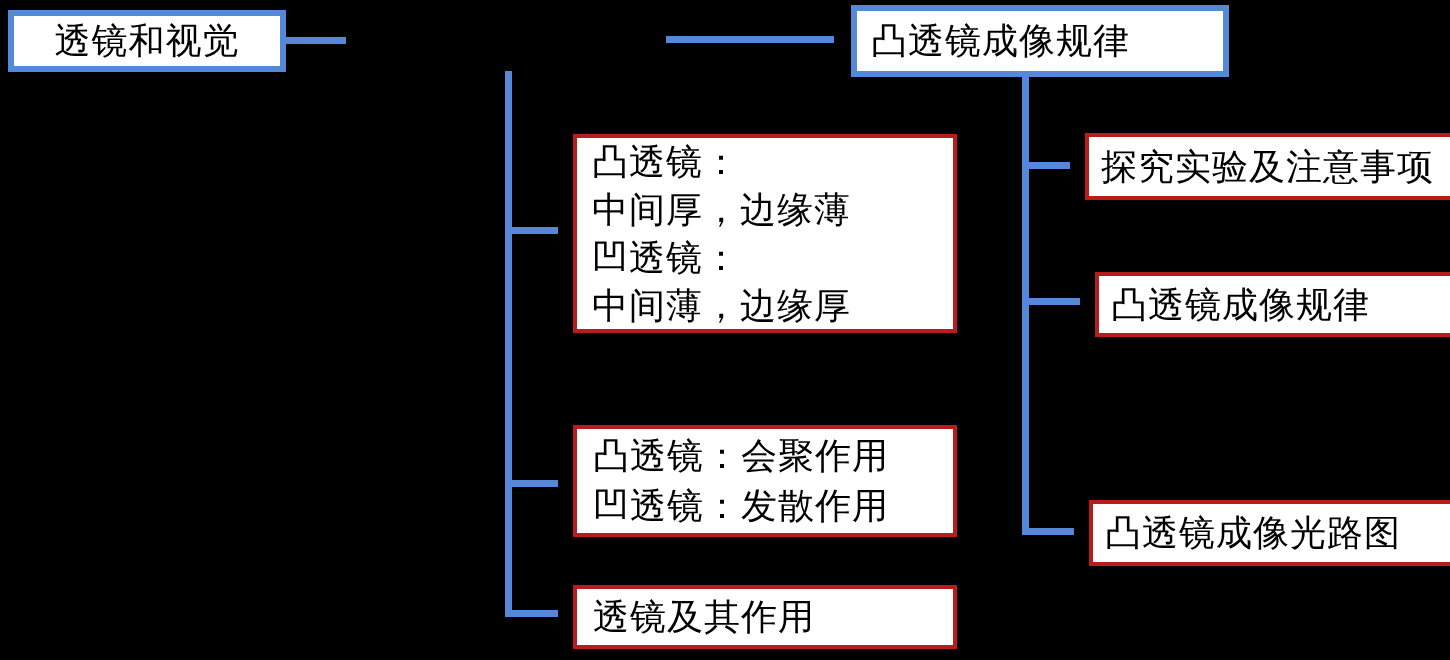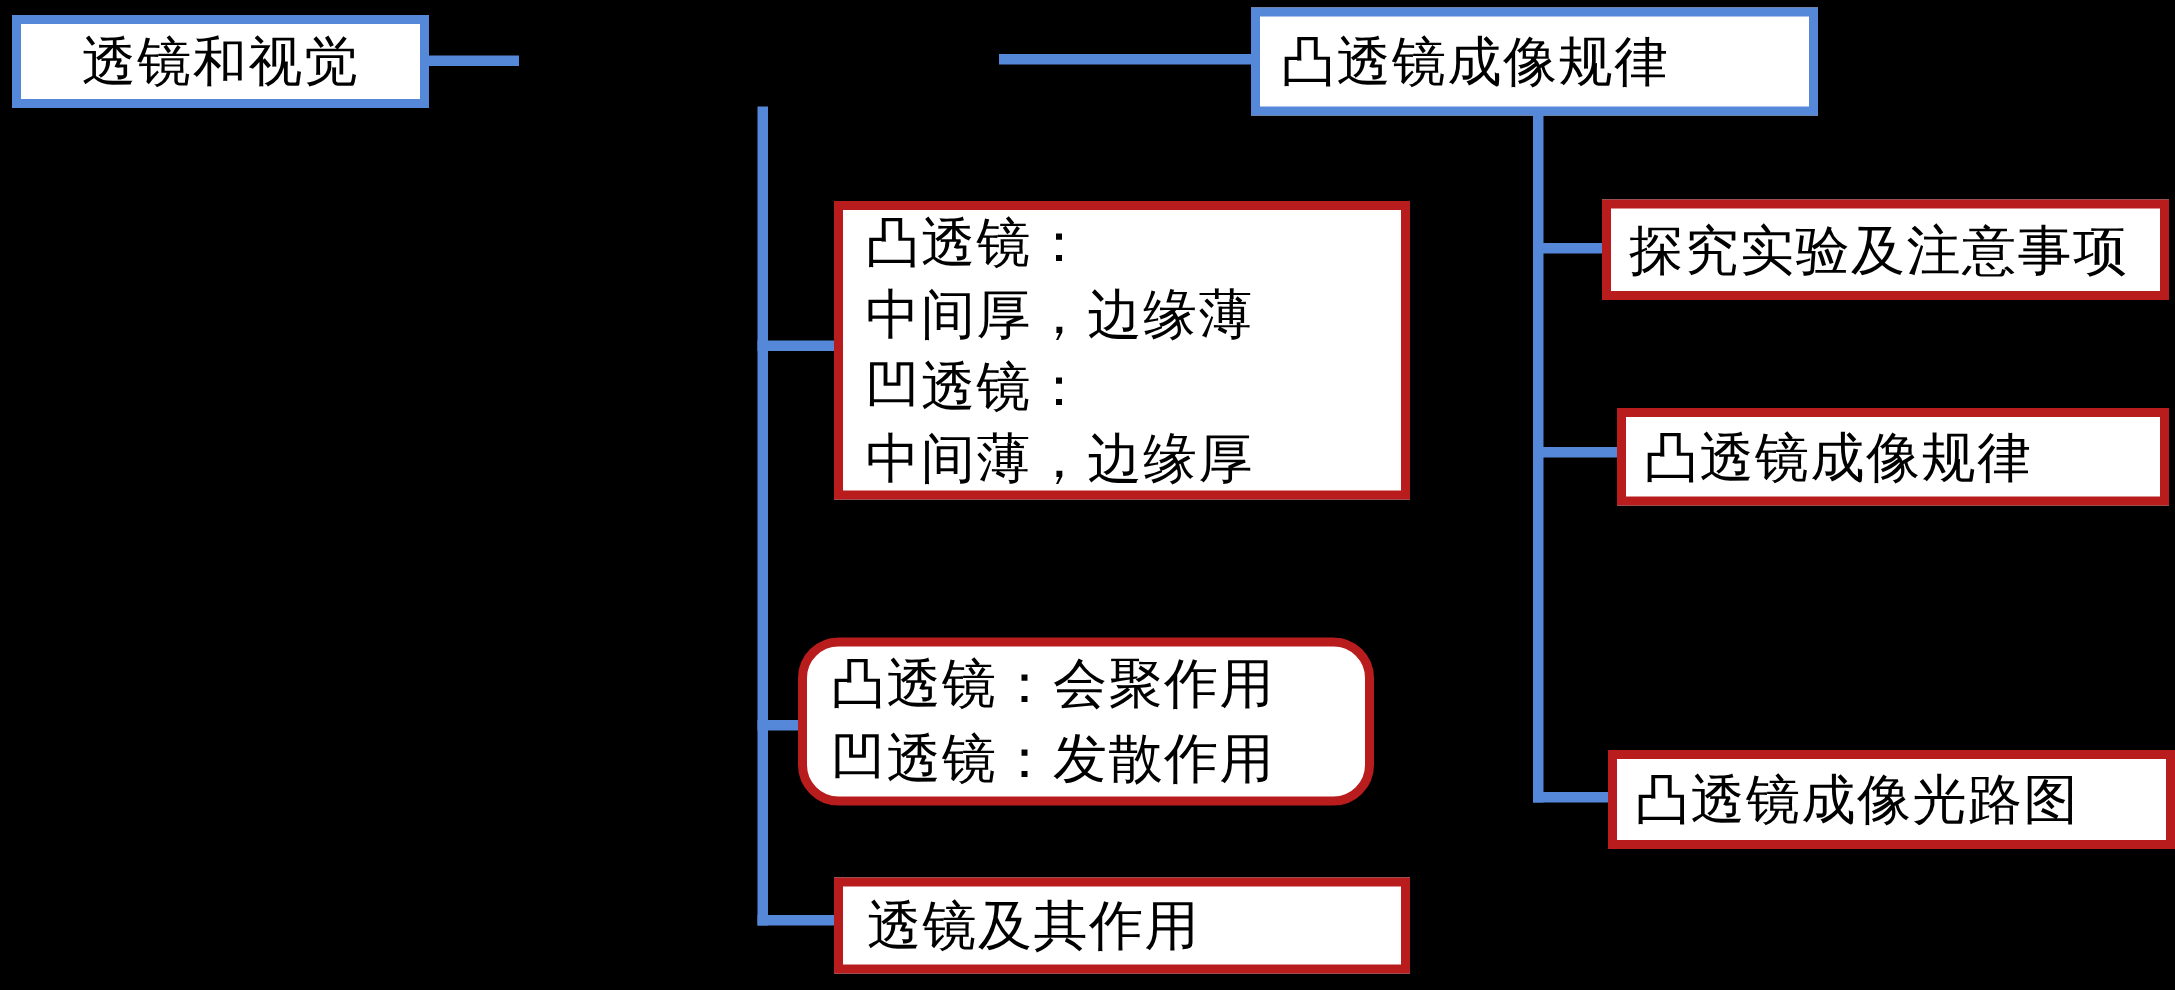--- a/index.html
+++ b/index.html
@@ -23,44 +23,44 @@
     color: #000000;
     font-size: 36px;
     line-height: 48px;
     display: flex;
     flex-direction: column;
     justify-content: center;
     white-space: pre-line;
     letter-spacing: 1px;
   }
   .node.blue   { border: 6px solid #5588d8; }
-  .node.orange { border: 6px solid #b91c1c; }
+  .node.orange { border: 4px solid #b91c1c; }
   .node.center { align-items: center; text-align: center; }
-  .node.left   { align-items: flex-start; text-align: left; }
+  .node.left   { align-items: flex-start; text-align: left; margin-left: 17px; }
   .line {
     position: absolute;
     background: #5588d8;
   }
 
   
   .n-root-1 { left: 8px;   top: 10px; width: 278px; height: 62px; }
   .n-root-2 { left: 346px; top: 8px;  width: 320px; height: 64px; }
   .n-root-3 { left: 834px; top: 5px;  width: 378px; height: 72px; padding-left: 14px; }
 
   
   .c-root-12 { left: 286px; top: 37px; width: 60px;  height: 7px; }
   .c-root-23 { left: 666px; top: 36px; width: 168px; height: 7px; }
 
   
   .v-mid     { left: 505px; top: 71px;  width: 7px;  height: 546px; }
   .b-mid-1   { left: 505px; top: 227px; width: 53px; height: 7px; }
   .b-mid-2   { left: 505px; top: 480px; width: 53px; height: 7px; }
   .b-mid-3   { left: 505px; top: 610px; width: 53px; height: 7px; }
   .n-mid-1   { left: 556px; top: 134px; width: 384px; height: 199px; padding-left: 15px; }
-  .n-mid-2   { left: 532px; top: 425px; width: 384px; height: 112px; padding-left: 16px; line-height: 50px; border-radius: 27px; }
+  .n-mid-2   { left: 556px; top: 425px; width: 384px; height: 112px; padding-left: 16px; line-height: 50px; }
   .n-mid-3   { left: 556px; top: 585px; width: 384px; height: 64px;  padding-left: 16px; }
 
   
   .v-right   { left: 1022px; top: 74px;  width: 7px;  height: 461px; }
   .b-right-1 { left: 1022px; top: 162px; width: 48px; height: 7px; }
   .b-right-2 { left: 1022px; top: 298px; width: 58px; height: 7px; }
   .b-right-3 { left: 1022px; top: 528px; width: 52px; height: 7px; }
   .n-right-1 { left: 1068px; top: 133px; width: 378px; height: 67px; padding-left: 12px; }
   .n-right-2 { left: 1078px; top: 272px; width: 368px; height: 65px; padding-left: 12px; }
   .n-right-3 { left: 1072px; top: 500px; width: 378px; height: 66px; padding-left: 12px; }

